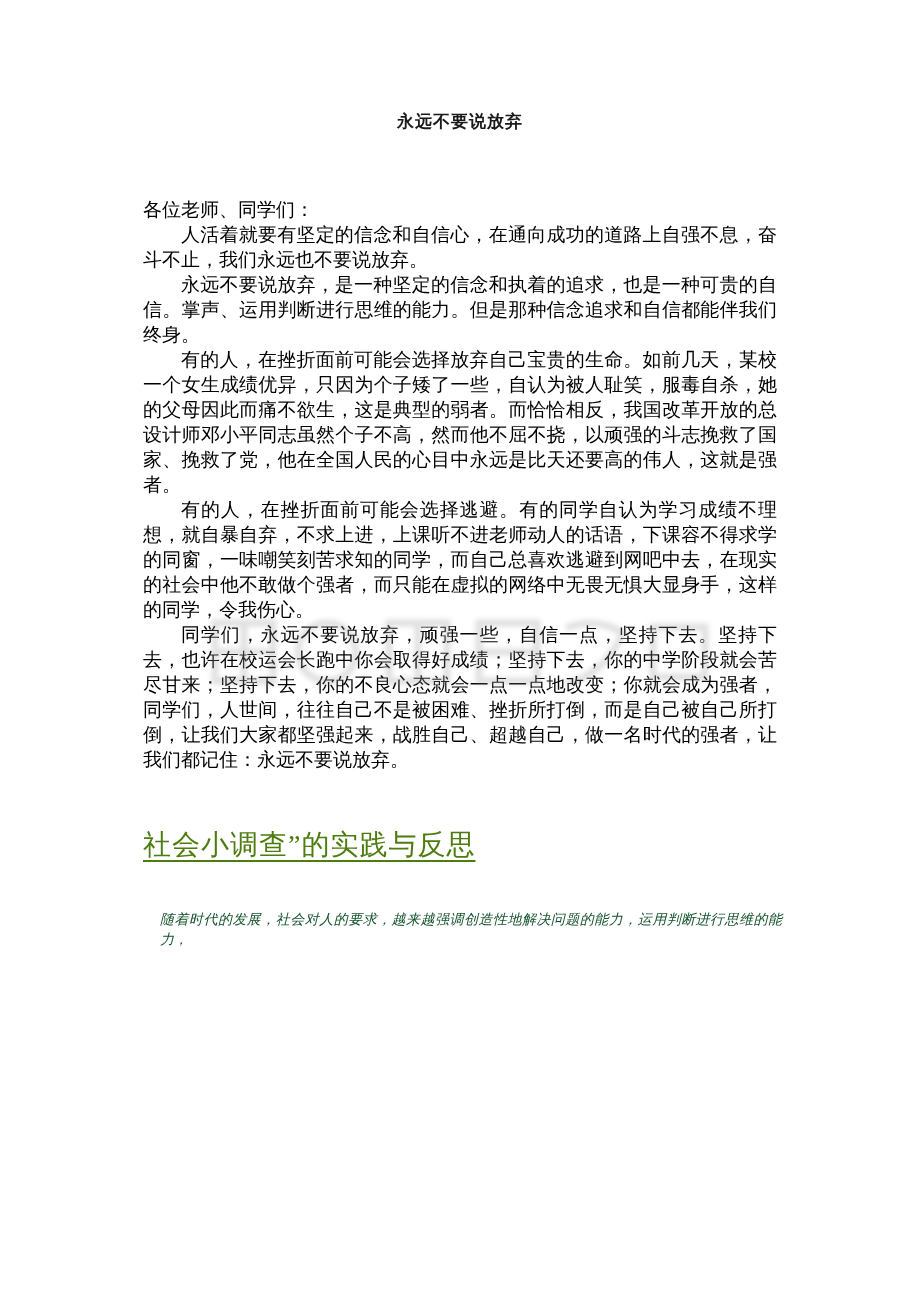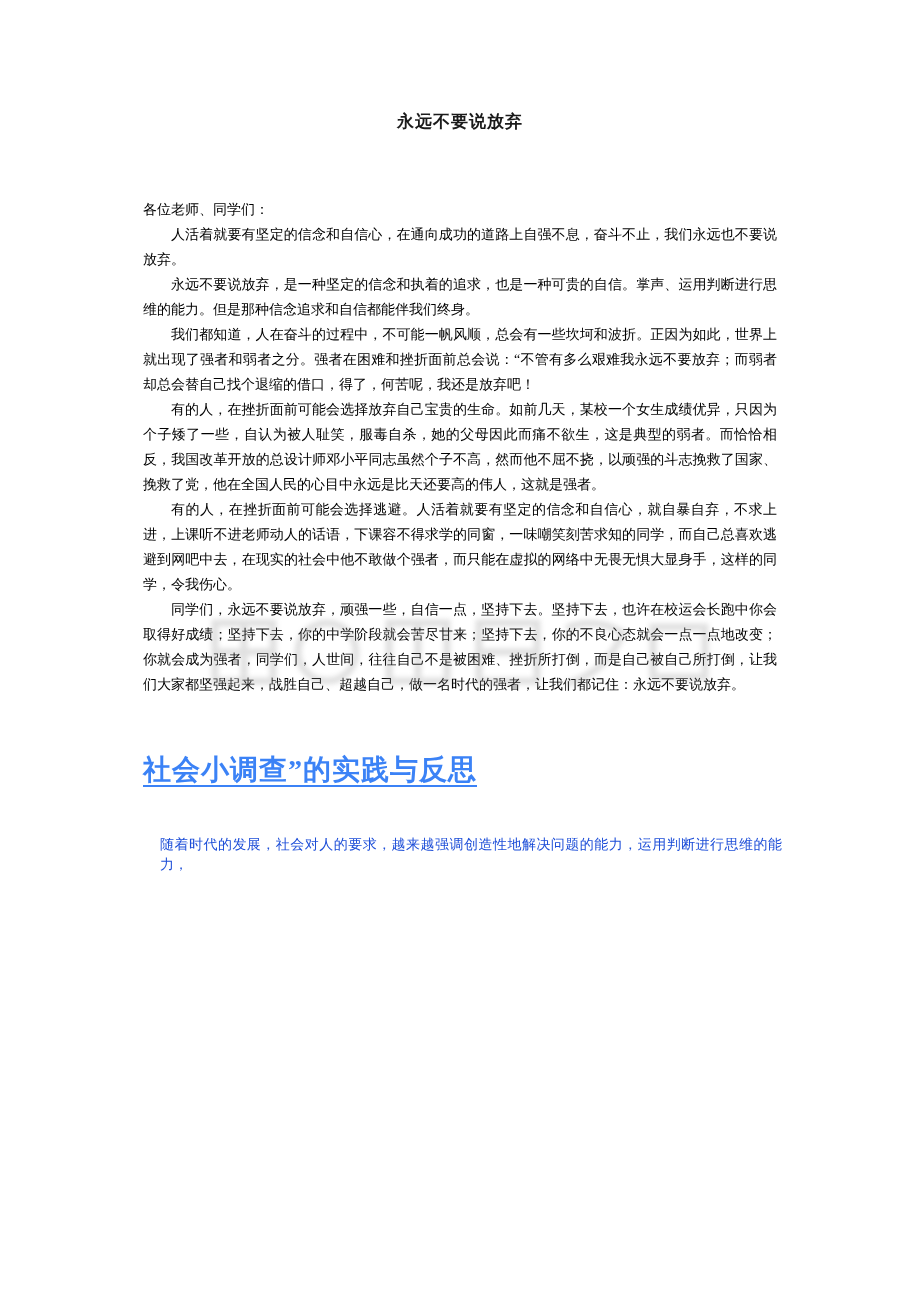--- a/index.html
+++ b/index.html
@@ -17,44 +17,45 @@
     padding-top: 110px;
     text-align: center;
     font-size: 17px;
     font-weight: bold;
     letter-spacing: 1px;
     color: #1a1a1a;
   }
   .doc-body {
     margin: 64px 143px 0 143px;
     width: 634px;
-    font-size: 14px;
+    font-size: 19px;
     line-height: 25px;
     text-align: justify;
     text-justify: inter-ideograph;
     color: #000000;
   }
   .doc-body p { text-indent: 2em; }
   .doc-body p.salutation { text-indent: 0; }
   .section-heading {
     margin: 54px 143px 0 143px;
     font-size: 28px;
-    font-weight: bold;
+    font-weight: normal;
     letter-spacing: 1px;
     text-decoration: underline;
     text-underline-offset: 6px;
     text-decoration-thickness: 2px;
-    color: #3b82f6;
+    color: #4d7c0f;
   }
   .section-intro {
     margin: 46px 138px 0 160px;
     font-size: 14px;
     line-height: 20px;
-    color: #1d4ed8;
+    color: #14532d;
     text-align: justify;
+    font-style: italic;
   }
   .watermark {
     position: absolute;
     left: 205px;
     top: 603px;
     width: 520px;
     height: 96px;
     opacity: 0.30;
     filter: blur(2.5px);
     pointer-events: none;
@@ -64,23 +65,22 @@
 <body>
 
 <div class="page">
 
   <div class="doc-title">永远不要说放弃</div>
 
   <div class="doc-body">
     <p class="salutation">各位老师、同学们：</p>
     <p>人活着就要有坚定的信念和自信心，在通向成功的道路上自强不息，奋斗不止，我们永远也不要说放弃。</p>
     <p>永远不要说放弃，是一种坚定的信念和执着的追求，也是一种可贵的自信。掌声、运用判断进行思维的能力。但是那种信念追求和自信都能伴我们终身。</p>
-    <p>我们都知道，人在奋斗的过程中，不可能一帆风顺，总会有一些坎坷和波折。正因为如此，世界上就出现了强者和弱者之分。强者在困难和挫折面前总会说：“不管有多么艰难我永远不要放弃；而弱者却总会替自己找个退缩的借口，得了，何苦呢，我还是放弃吧！</p>
     <p>有的人，在挫折面前可能会选择放弃自己宝贵的生命。如前几天，某校一个女生成绩优异，只因为个子矮了一些，自认为被人耻笑，服毒自杀，她的父母因此而痛不欲生，这是典型的弱者。而恰恰相反，我国改革开放的总设计师邓小平同志虽然个子不高，然而他不屈不挠，以顽强的斗志挽救了国家、挽救了党，他在全国人民的心目中永远是比天还要高的伟人，这就是强者。</p>
-    <p>有的人，在挫折面前可能会选择逃避。人活着就要有坚定的信念和自信心，就自暴自弃，不求上进，上课听不进老师动人的话语，下课容不得求学的同窗，一味嘲笑刻苦求知的同学，而自己总喜欢逃避到网吧中去，在现实的社会中他不敢做个强者，而只能在虚拟的网络中无畏无惧大显身手，这样的同学，令我伤心。</p>
+    <p>有的人，在挫折面前可能会选择逃避。有的同学自认为学习成绩不理想，就自暴自弃，不求上进，上课听不进老师动人的话语，下课容不得求学的同窗，一味嘲笑刻苦求知的同学，而自己总喜欢逃避到网吧中去，在现实的社会中他不敢做个强者，而只能在虚拟的网络中无畏无惧大显身手，这样的同学，令我伤心。</p>
     <p>同学们，永远不要说放弃，顽强一些，自信一点，坚持下去。坚持下去，也许在校运会长跑中你会取得好成绩；坚持下去，你的中学阶段就会苦尽甘来；坚持下去，你的不良心态就会一点一点地改变；你就会成为强者，同学们，人世间，往往自己不是被困难、挫折所打倒，而是自己被自己所打倒，让我们大家都坚强起来，战胜自己、超越自己，做一名时代的强者，让我们都记住：永远不要说放弃。</p>
   </div>
 
   <div class="watermark">
     <svg width="520" height="96" viewBox="0 0 520 96" xmlns="http://www.w3.org/2000/svg">
       <g fill="none" stroke="#9a9a9a" stroke-width="7" stroke-linecap="round">
         <rect x="10" y="20" width="58" height="58"></rect>
         <path d="M39 20 v58 M10 49 h58"></path>
         <circle cx="122" cy="49" r="29"></circle>
         <rect x="184" y="20" width="58" height="58"></rect>

